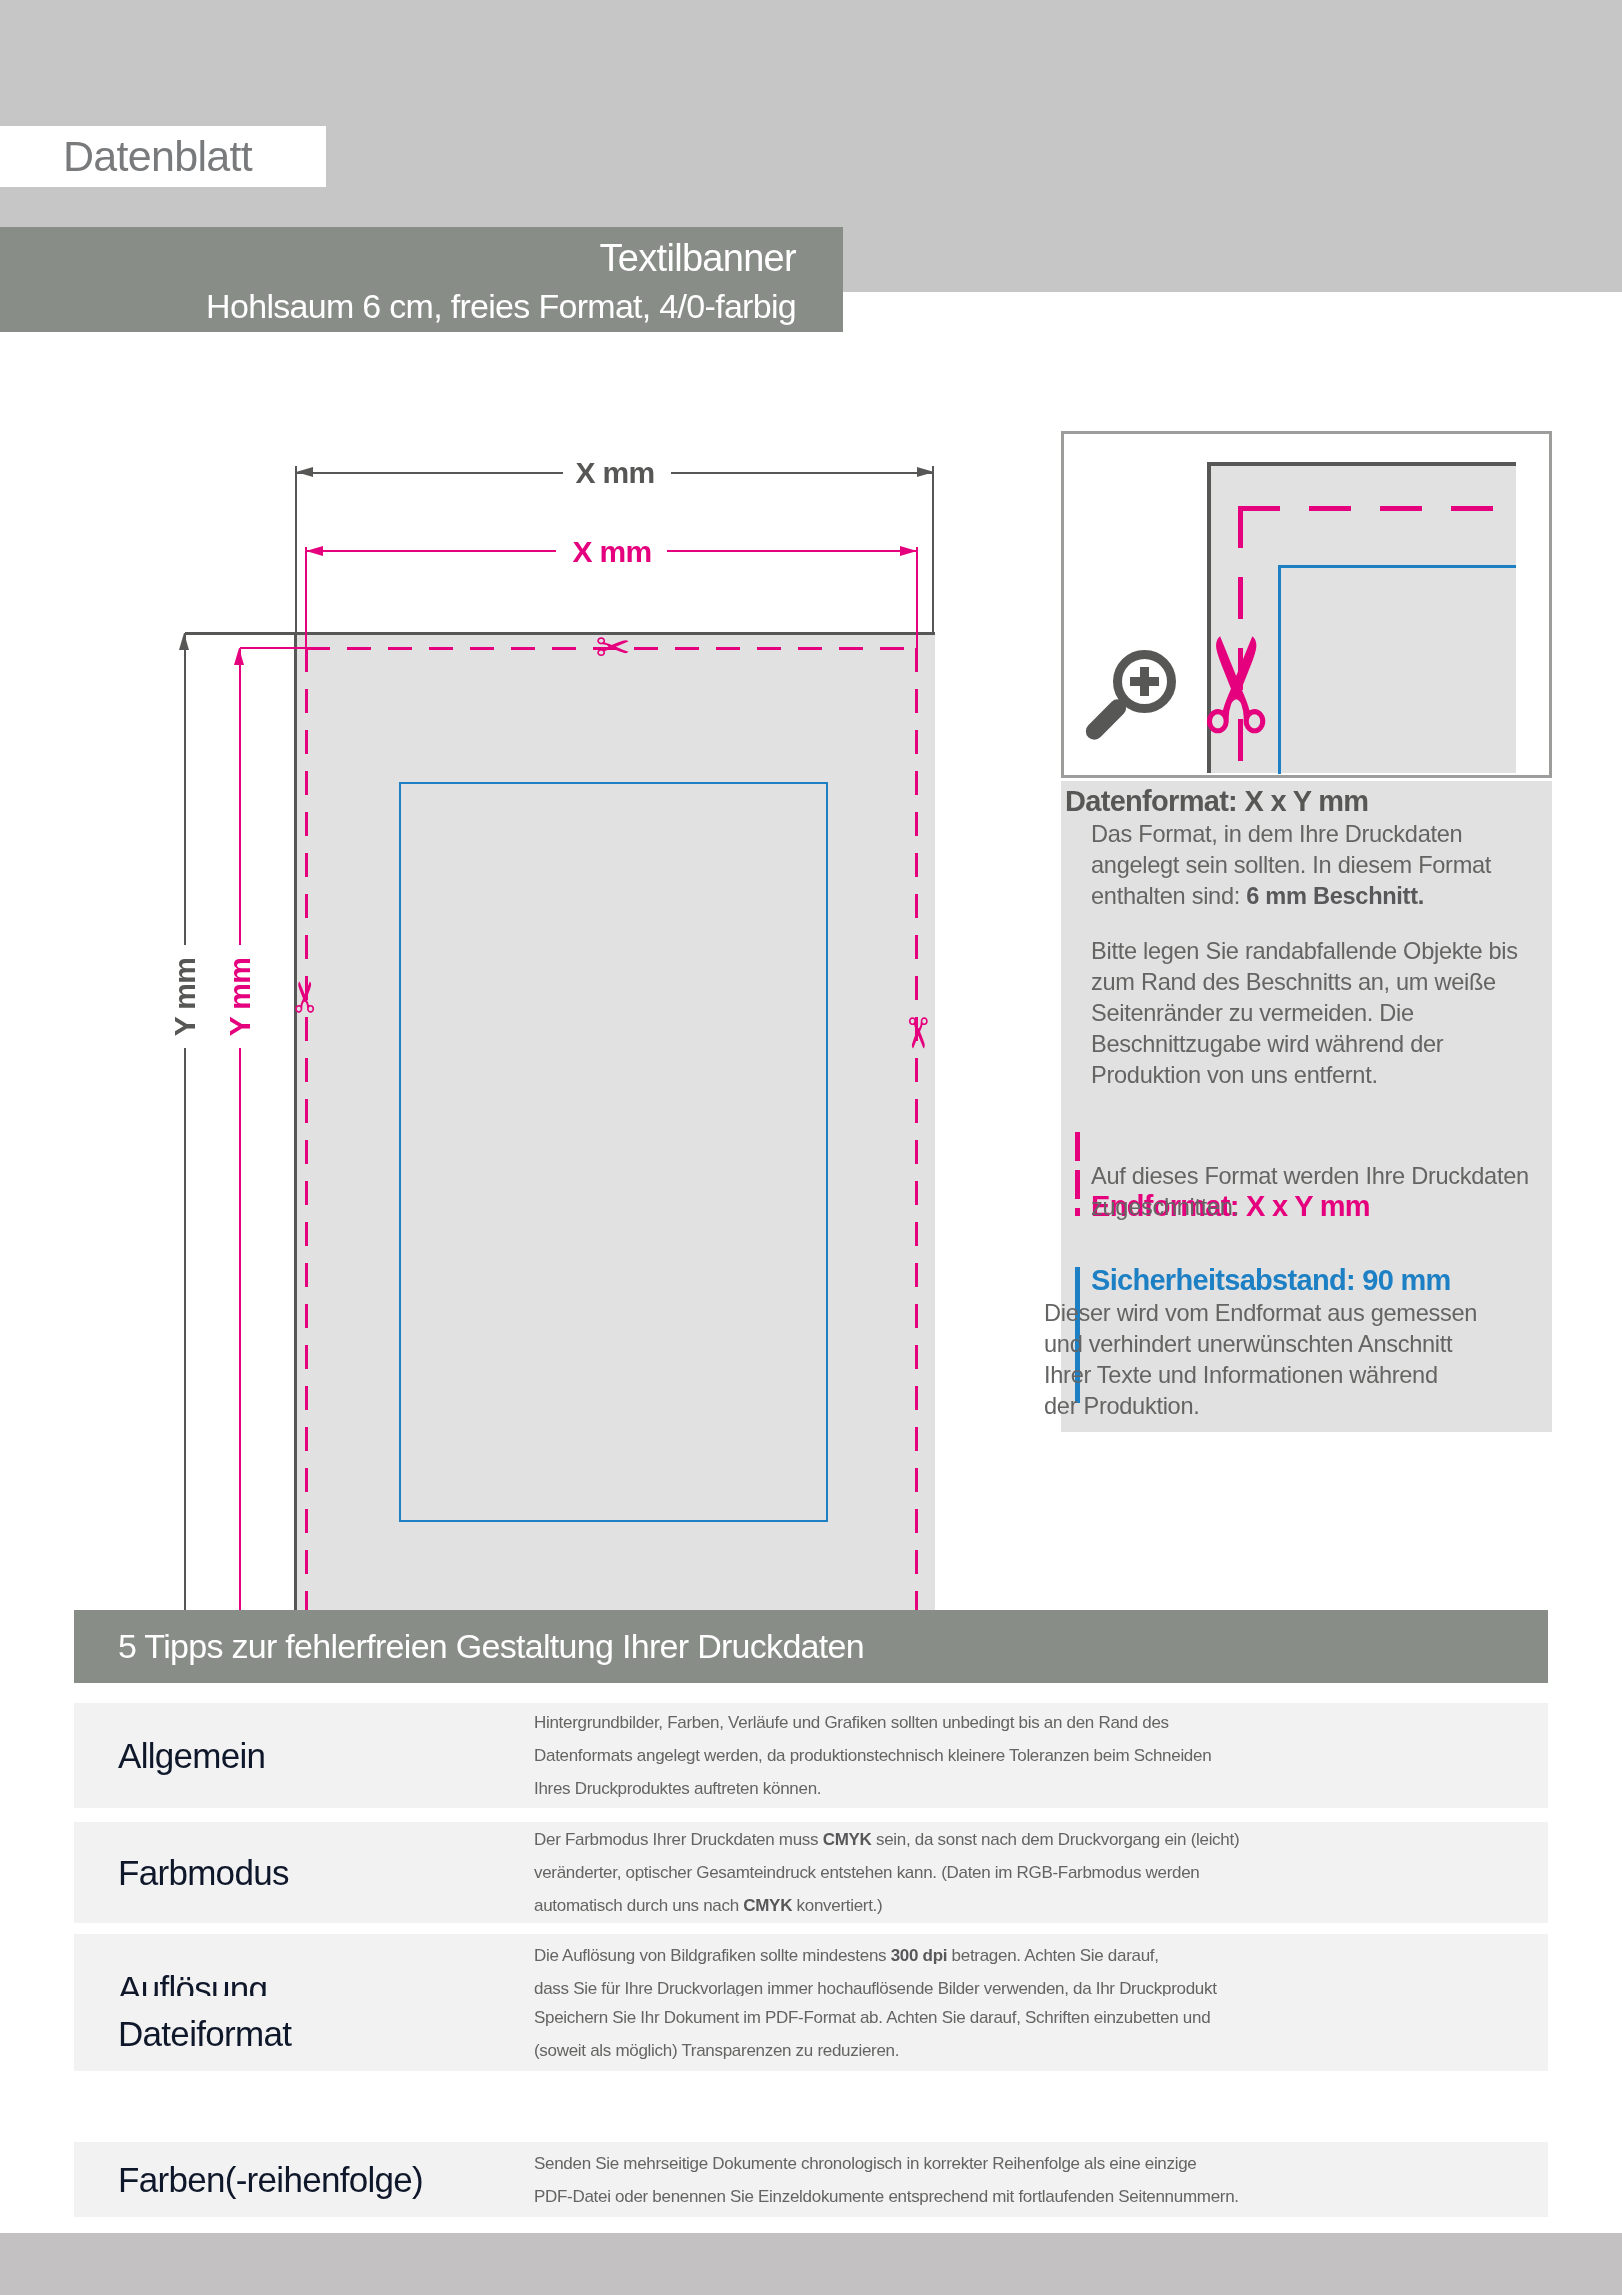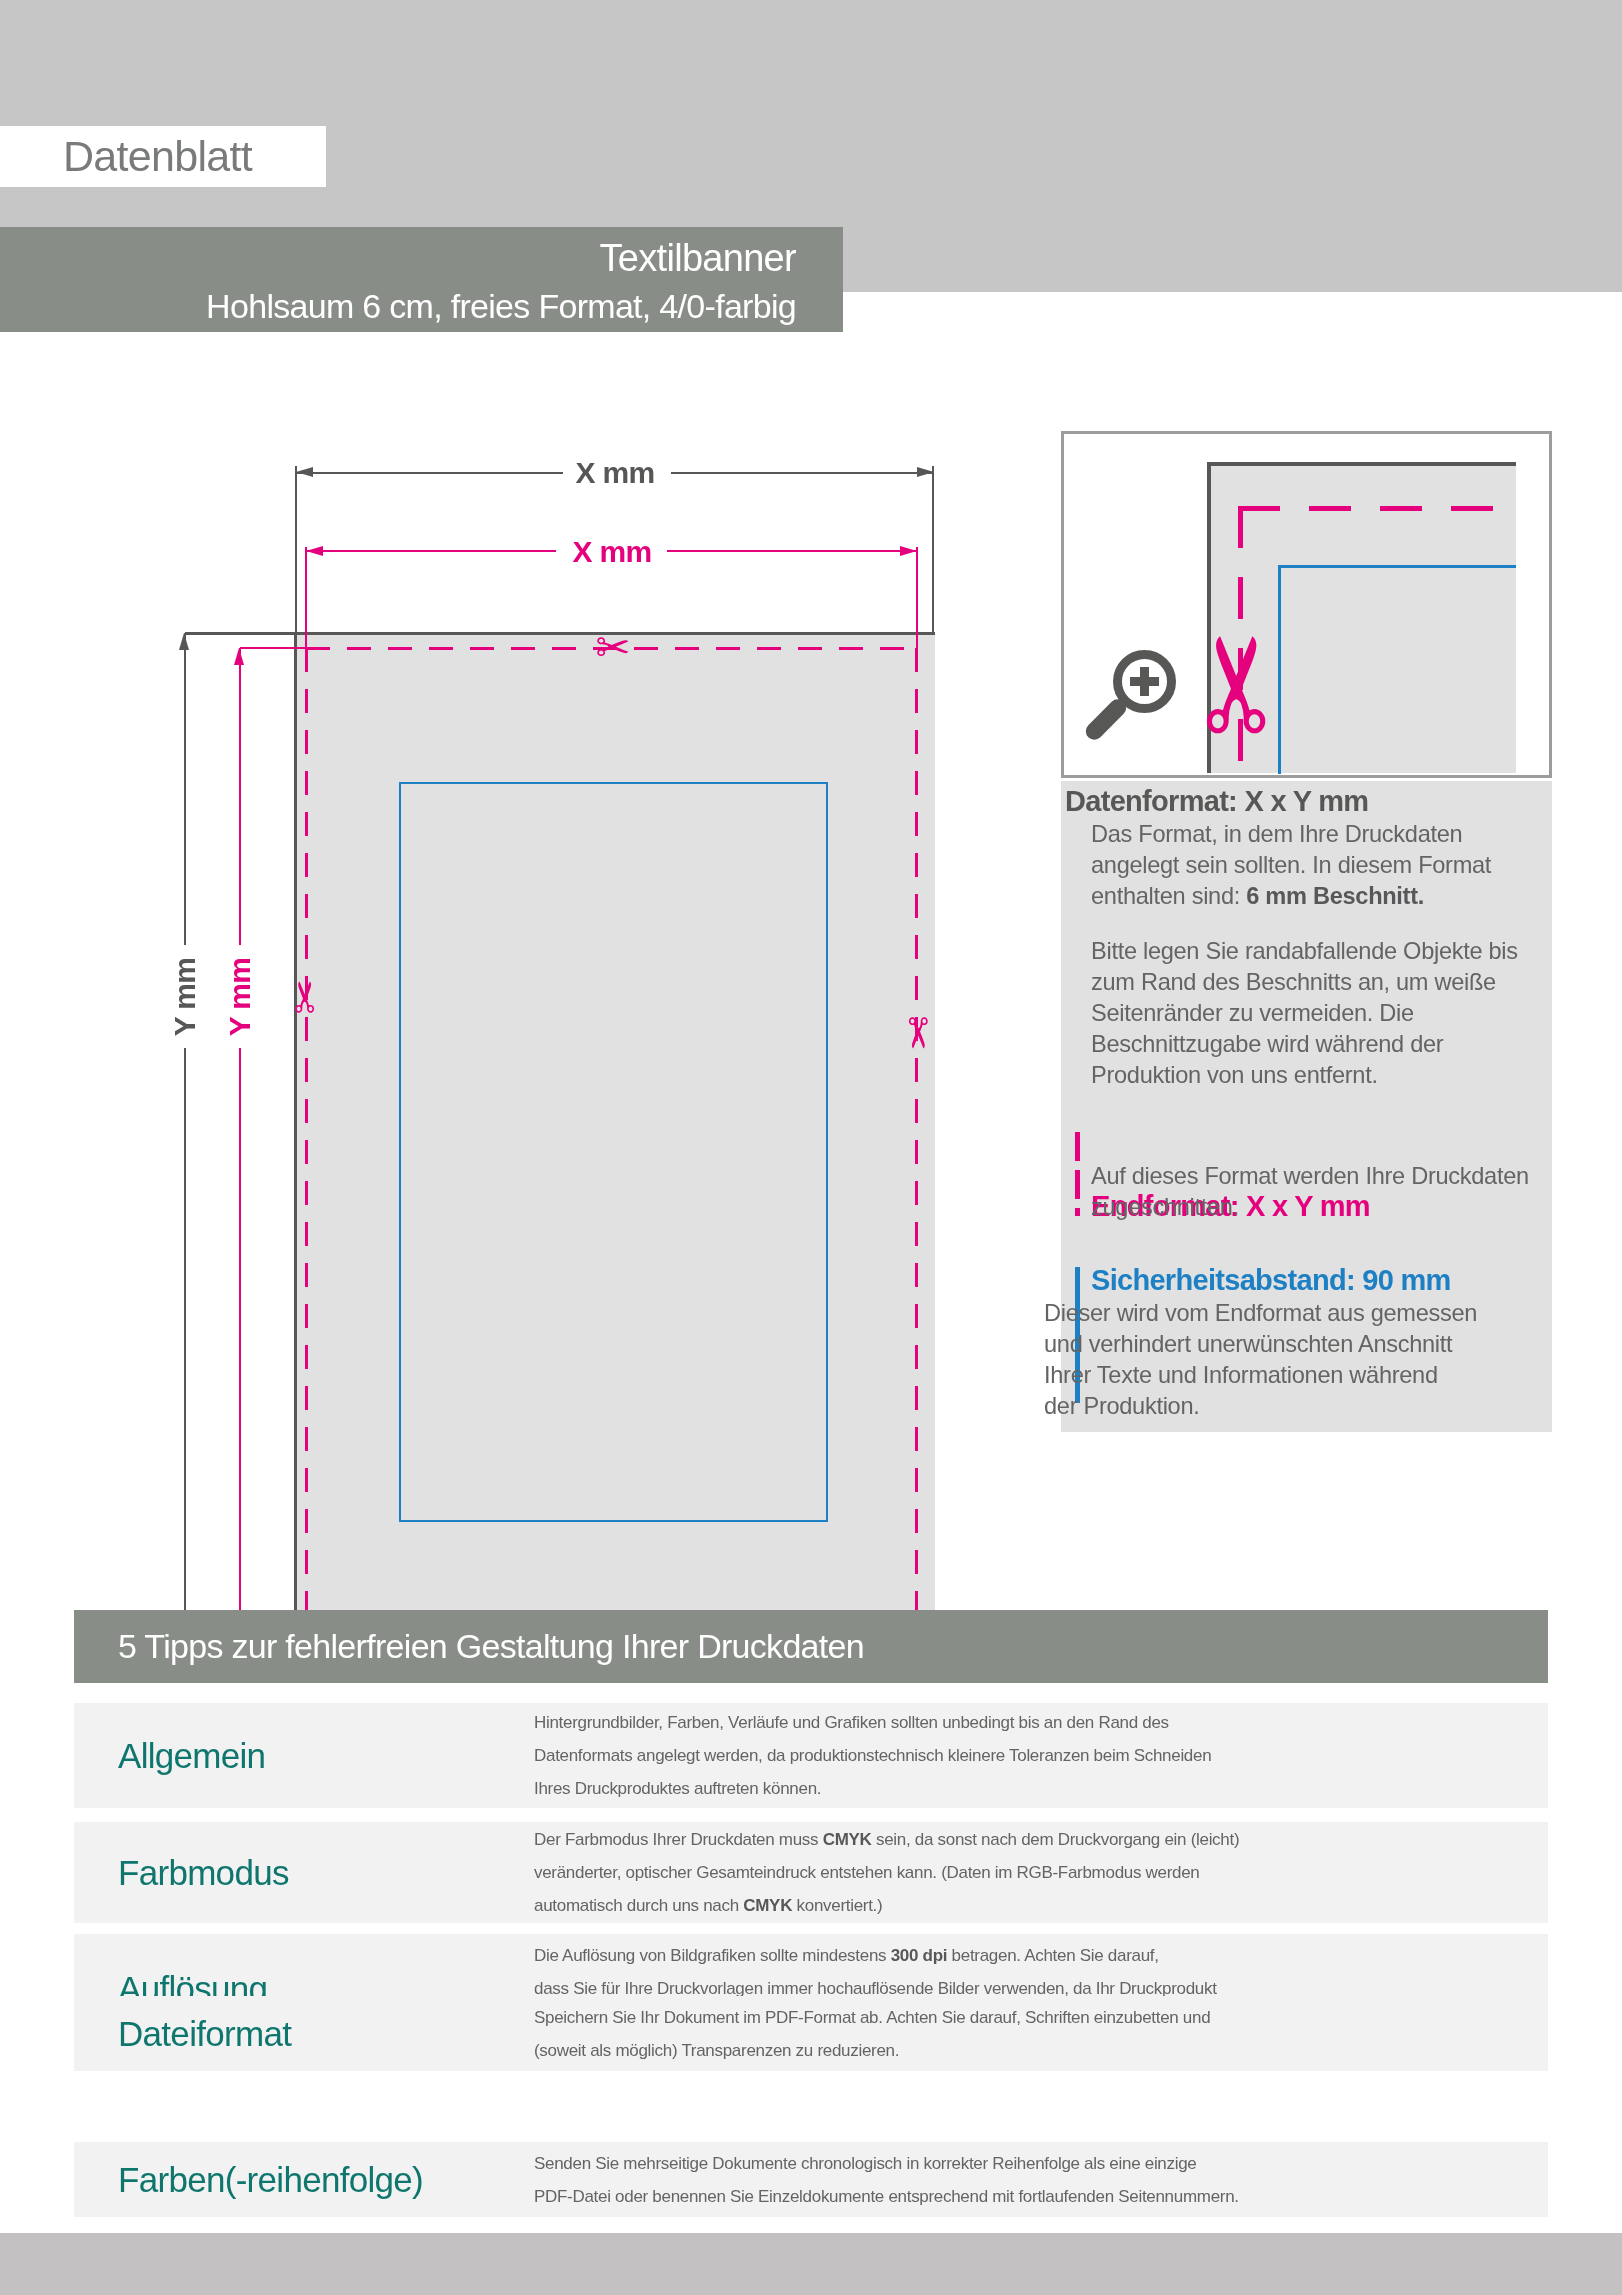--- a/index.html
+++ b/index.html
@@ -60,21 +60,21 @@
   .sec-head.blue2{color:#1d80c4;}
   .sec-body{font-size:23.6px;line-height:31px;color:#646463;white-space:pre-line;letter-spacing:-0.3px;}
   .bar-dash{left:1075px;width:4.6px;background:repeating-linear-gradient(180deg,#e5007d 0 29px,transparent 29px 38px);}
   .bar-solid{left:1075px;width:4.6px;background:#1d80c4;}
 
   
   .tips-band{left:74px;top:1610px;width:1474px;height:73px;background:#898d88;
              display:flex;align-items:center;box-sizing:border-box;padding-left:44px;}
   .tips-title{color:#ffffff;font-size:34px;letter-spacing:-0.7px;}
   .tip-row{left:74px;width:1474px;background:#f2f2f2;display:flex;align-items:center;box-sizing:border-box;padding-left:44px;}
-  .tip-label{width:416px;font-size:35px;color:#0f766e;letter-spacing:-0.7px;flex:none;}
+  .tip-label{width:416px;font-size:35px;color:#0f172a;letter-spacing:-0.7px;flex:none;}
   .tip-text{font-size:17px;line-height:33px;color:#646463;white-space:pre-line;letter-spacing:-0.3px;width:968px;}
   .footer-band{left:0;top:2233px;width:1623px;height:63px;background:#c3c1c2;}
   b{font-weight:bold;color:#58585a;}
 </style>
 </head>
 <body>
 
 <div class="page">
 
   <div class="abs top-band"></div>

